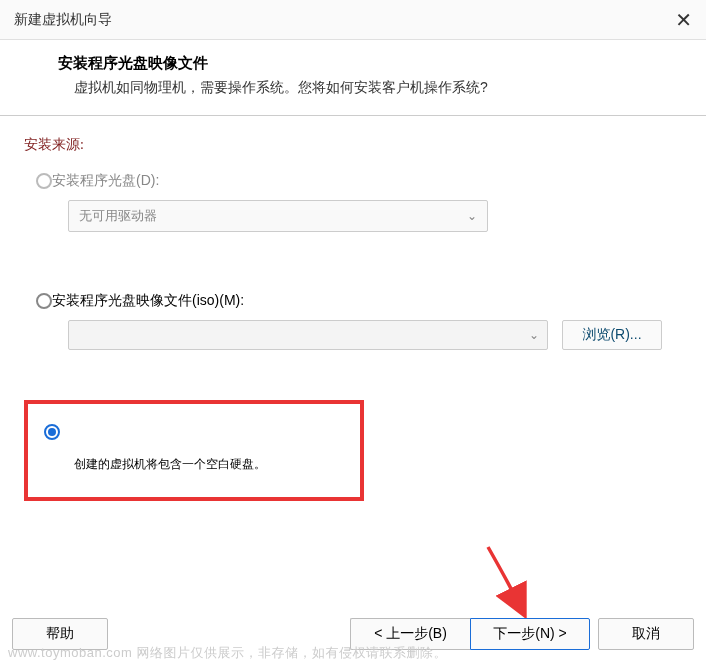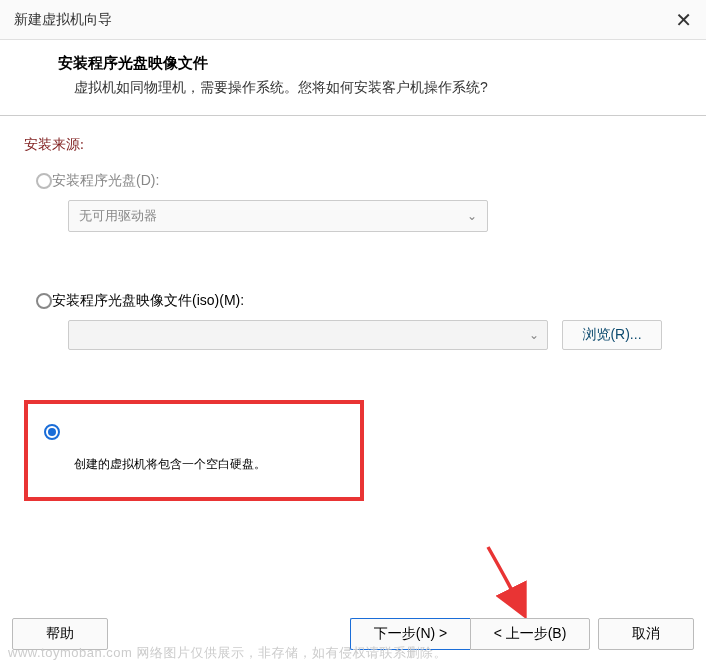--- a/index.html
+++ b/index.html
@@ -112,20 +112,20 @@
   </defs>
   <path d="M10,5 Q30,40 44,68" stroke="#e93434" stroke-width="3.5" fill="none" marker-end="url(#ah)"></path>
 </svg>
 
 <div class="footer">
   <div class="footer-left">
     <div class="btn">帮助</div>
   </div>
   <div class="footer-right">
     <div class="back-next">
+      <div class="btn">&lt; 上一步(B)</div>
       <div class="btn primary">下一步(N) &gt;</div>
-      <div class="btn">&lt; 上一步(B)</div>
     </div>
     <div class="btn">取消</div>
   </div>
 </div>
 
 <div class="watermark">www.toymoban.com  网络图片仅供展示，非存储，如有侵权请联系删除。</div>
 
 </body></html>

